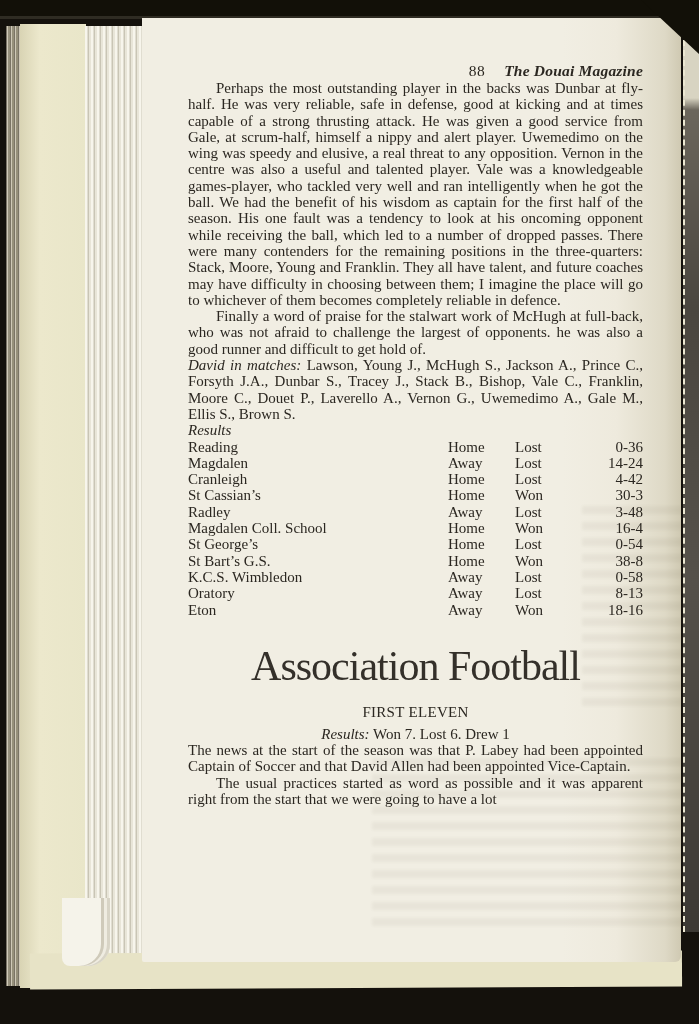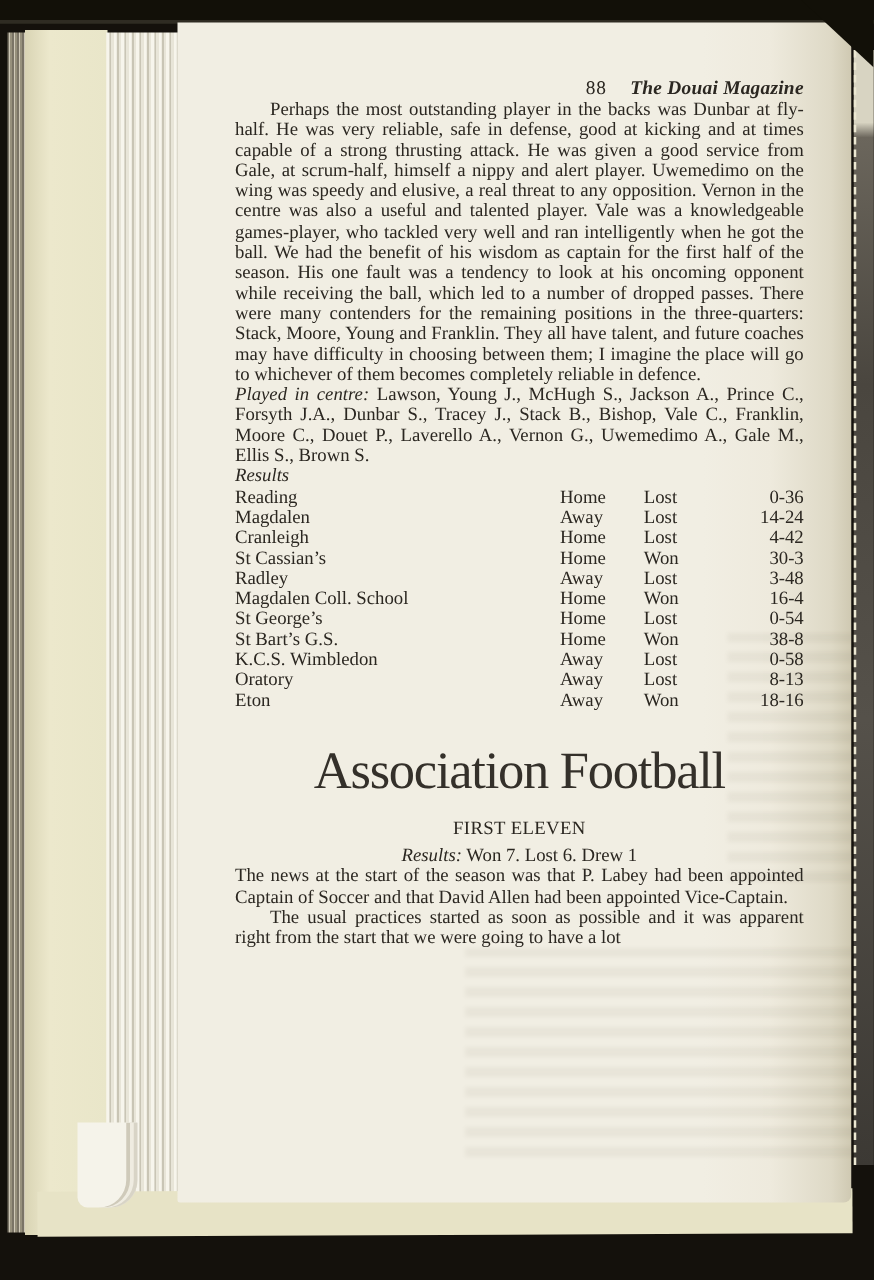--- a/index.html
+++ b/index.html
@@ -101,21 +101,22 @@
     <div class="ghost g2"></div>
 
     <div class="content">
 
       <div class="running-head">
         <span class="pgnum">88</span><span class="mag">The Douai Magazine</span>
       </div>
 
       <div class="bodytext">
         <p class="mt indent">Perhaps the most outstanding player in the backs was Dunbar at fly-half. He was very reliable, safe in defense, good at kicking and at times capable of a strong thrusting attack. He was given a good service from Gale, at scrum-half, himself a nippy and alert player. Uwemedimo on the wing was speedy and elusive, a real threat to any opposition. Vernon in the centre was also a useful and talented player. Vale was a knowledgeable games-player, who tackled very well and ran intelligently when he got the ball. We had the benefit of his wisdom as captain for the first half of the season. His one fault was a tendency to look at his oncoming opponent while receiving the ball, which led to a number of dropped passes. There were many contenders for the remaining positions in the three-quarters: Stack, Moore, Young and Franklin. They all have talent, and future coaches may have difficulty in choosing between them; I imagine the place will go to whichever of them becomes completely reliable in defence.</p>
-        <p><span class="ital">Played in centre:</span> <span>Lawson, Young J., McHugh S., Jackson A., Prince C., Forsyth J.A., Dunbar S., Tracey J., Stack B., Bishop, Vale C., Franklin, Moore C., Douet P., Laverello A., Vernon G., Uwemedimo A., Gale M., Ellis S., Brown S.</span></p>
+        <p class="indent">Finally a word of praise for the stalwart work of McHugh at full-back, who was not afraid to challenge the largest of opponents. he was also a good runner and difficult to get hold of.</p>
+        <p><span class="ital">David in matches:</span> <span>Lawson, Young J., McHugh S., Jackson A., Prince C., Forsyth J.A., Dunbar S., Tracey J., Stack B., Bishop, Vale C., Franklin, Moore C., Douet P., Laverello A., Vernon G., Uwemedimo A., Gale M., Ellis S., Brown S.</span></p>
         <p class="results-label">Results</p>
       </div>
 
       <div class="rtable">
         <div class="rrow">
           <span class="t-team">Reading</span>
           <span class="t-venue">Home</span>
           <span class="t-outcome">Lost</span>
           <span class="t-score">0-36</span>
         </div>
@@ -180,21 +181,21 @@
           <span class="t-score">18-16</span>
         </div>
       </div>
 
       <div class="af-heading">Association Football</div>
       <div class="fe-heading">FIRST ELEVEN</div>
       <div class="fe-results"><span class="ital">Results:</span> <span>Won 7. Lost 6. Drew 1</span></div>
 
       <div class="bodytext">
         <p class="af-p1">The news at the start of the season was that P. Labey had been appointed Captain of Soccer and that David Allen had been appointed Vice-Captain.</p>
-        <p class="indent">The usual practices started as soon as possible and it was apparent right from the start that we were going to have a lot</p>
+        <p class="indent">The usual practices started as word as possible and it was apparent right from the start that we were going to have a lot</p>
       </div>
 
     </div>
   </div>
 
   <div class="facing-strip"></div>
   <div class="corner-tr"></div>
 </div>
 
 </body></html>

